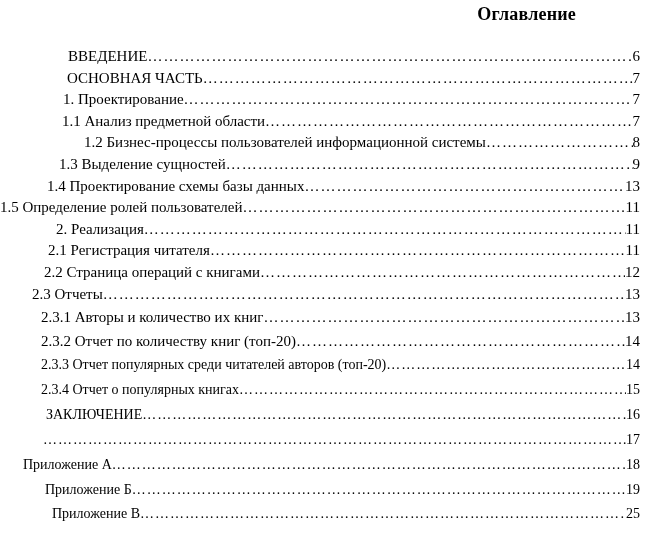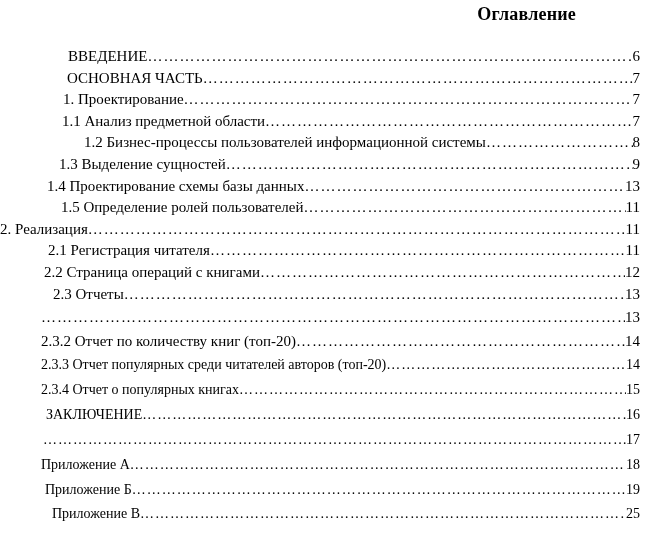--- a/index.html
+++ b/index.html
@@ -94,51 +94,52 @@
       <span class="leader"></span>
       <span class="pg">9</span>
   </div>
 
   <div class="row sz-a" style="padding-left:47px">
     <span class="lbl">1.4 Проектирование схемы базы данных</span>
       <span class="leader"></span>
       <span class="pg">13</span>
   </div>
 
-  <div class="row sz-a" style="padding-left:61px">
+  <div class="row sz-a" style="">
     <span class="lbl">1.5 Определение ролей пользователей</span>
       <span class="leader"></span>
       <span class="pg">11</span>
   </div>
 
-  <div class="row sz-a" style="">
+  <div class="row sz-a" style="padding-left:56px">
     <span class="lbl">2. Реализация</span>
       <span class="leader"></span>
       <span class="pg">11</span>
   </div>
 
   <div class="row sz-a" style="padding-left:48px">
     <span class="lbl">2.1 Регистрация читателя</span>
       <span class="leader"></span>
       <span class="pg">11</span>
   </div>
 
   <div class="row sz-a" style="padding-left:44px">
     <span class="lbl">2.2 Страница операций с книгами</span>
       <span class="leader"></span>
       <span class="pg">12</span>
   </div>
 
-  <div class="row sz-a" style="padding-left:53px">
+  <div class="row sz-a" style="padding-left:32px">
     <span class="lbl">2.3 Отчеты</span>
       <span class="leader"></span>
       <span class="pg">13</span>
   </div>
 
   <div class="row sz-b" style="padding-left:41px">
+    <span class="lbl">2.3.1 Авторы и количество их книг</span>
       <span class="leader"></span>
       <span class="pg">13</span>
   </div>
 
   <div class="row sz-b" style="padding-left:41px">
     <span class="lbl">2.3.2 Отчет по количеству книг (топ-20)</span>
       <span class="leader"></span>
       <span class="pg">14</span>
   </div>
 
@@ -158,21 +159,21 @@
     <span class="lbl">ЗАКЛЮЧЕНИЕ</span>
       <span class="leader"></span>
       <span class="pg">16</span>
   </div>
 
   <div class="row sz-c" style="padding-left:43px">
       <span class="leader"></span>
       <span class="pg">17</span>
   </div>
 
-  <div class="row sz-c" style="padding-left:41px">
+  <div class="row sz-c" style="padding-left:23px">
     <span class="lbl">Приложение А</span>
       <span class="leader"></span>
       <span class="pg">18</span>
   </div>
 
   <div class="row sz-c" style="padding-left:45px">
     <span class="lbl">Приложение Б</span>
       <span class="leader"></span>
       <span class="pg">19</span>
   </div>

